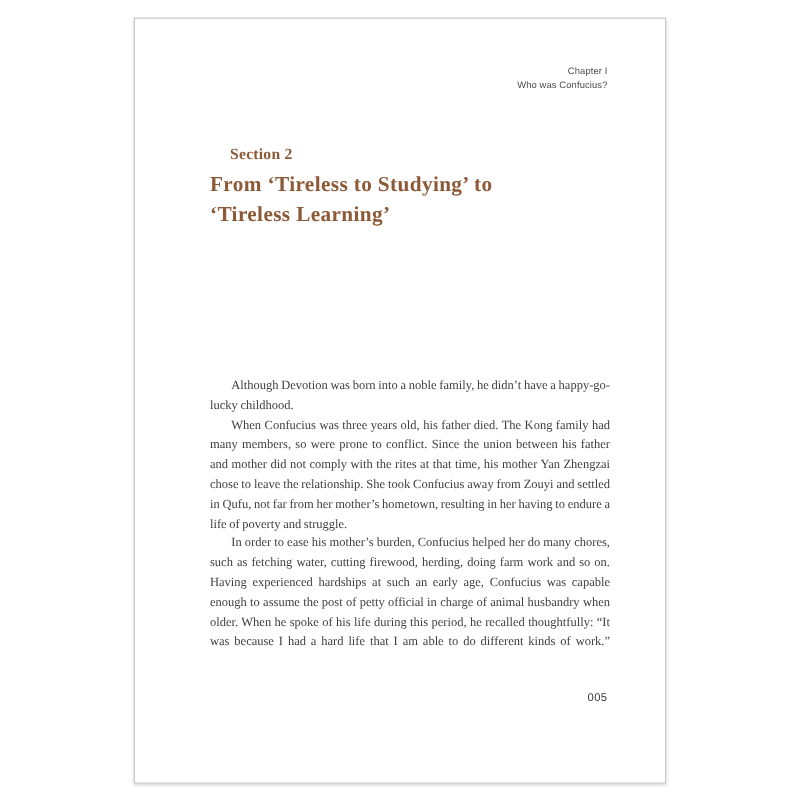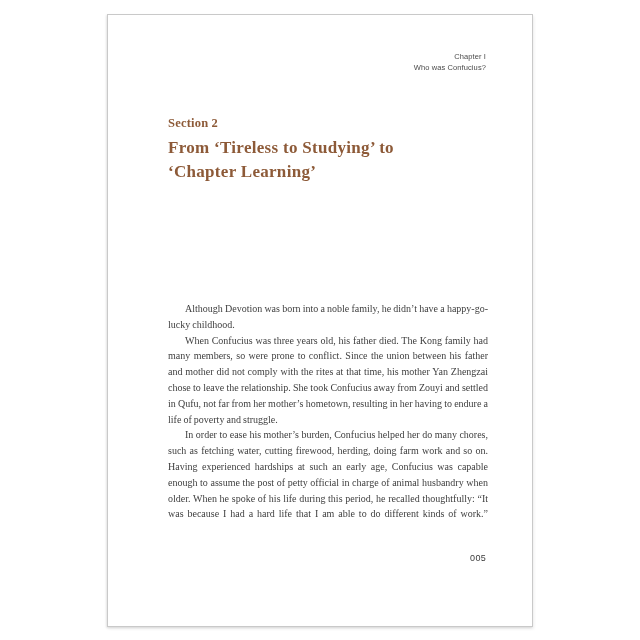--- a/index.html
+++ b/index.html
@@ -34,21 +34,21 @@
     right: 46px;
     text-align: right;
     font-family: "Liberation Sans", sans-serif;
     font-size: 7.5px;
     line-height: 11px;
     color: #4b4b4b;
     letter-spacing: 0.1px;
   }
   .section-label {
     position: absolute;
-    left: 60px;
+    left: 76px;
     top: 101px;
     font-family: "Liberation Serif", serif;
     font-weight: bold;
     font-size: 12.5px;
     color: var(--brown, #8d5a38);
     letter-spacing: 0.2px;
   }
   .title {
     position: absolute;
     left: 60px;
@@ -99,21 +99,21 @@
 
     <div class="running-header">
       <div>Chapter I</div>
       <div>Who was Confucius?</div>
     </div>
 
     <div class="section-label">Section 2</div>
 
     <h1 class="title">
       <span>From ‘Tireless to Studying’ to</span><br>
-      <span>‘Chapter Learning’</span>
+      <span>‘Tireless Learning’</span>
     </h1>
 
     <div class="body-text">
         <p class="para">Although Devotion was born into a noble family, he didn’t have a happy-go-lucky childhood.</p>
         <p class="para">When Confucius was three years old, his father died. The Kong family had many members, so were prone to conflict. Since the union between his father and mother did not comply with the rites at that time, his mother Yan Zhengzai chose to leave the relationship. She took Confucius away from Zouyi and settled in Qufu, not far from her mother’s hometown, resulting in her having to endure a life of poverty and struggle.</p>
         <p class="para">In order to ease his mother’s burden, Confucius helped her do many chores, such as fetching water, cutting firewood, herding, doing farm work and so on. Having experienced hardships at such an early age, Confucius was capable enough to assume the post of petty official in charge of animal husbandry when older. When he spoke of his life during this period, he recalled thoughtfully: “It was because I had a hard life that I am able to do different kinds of work.”</p>
       </div>
 
     <div class="page-number">005</div>
 

